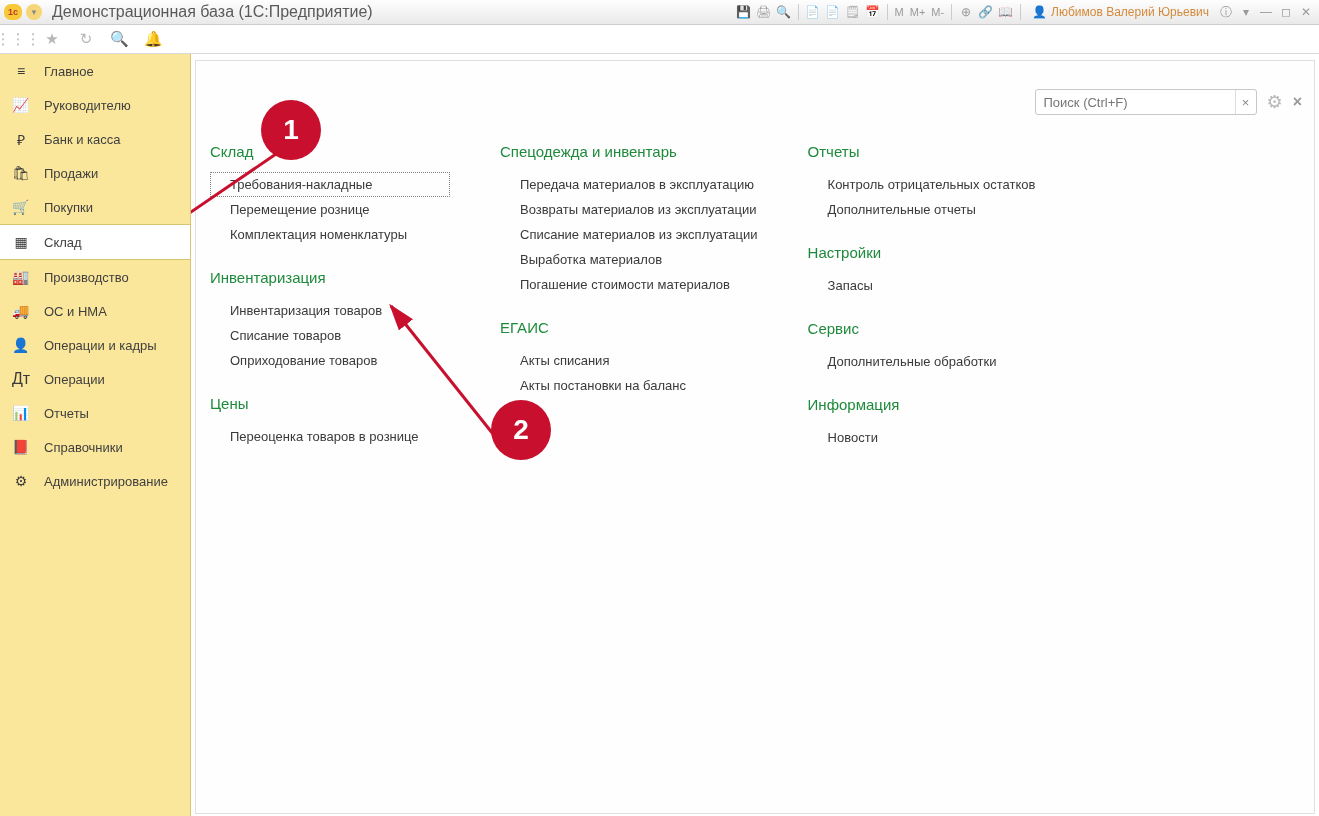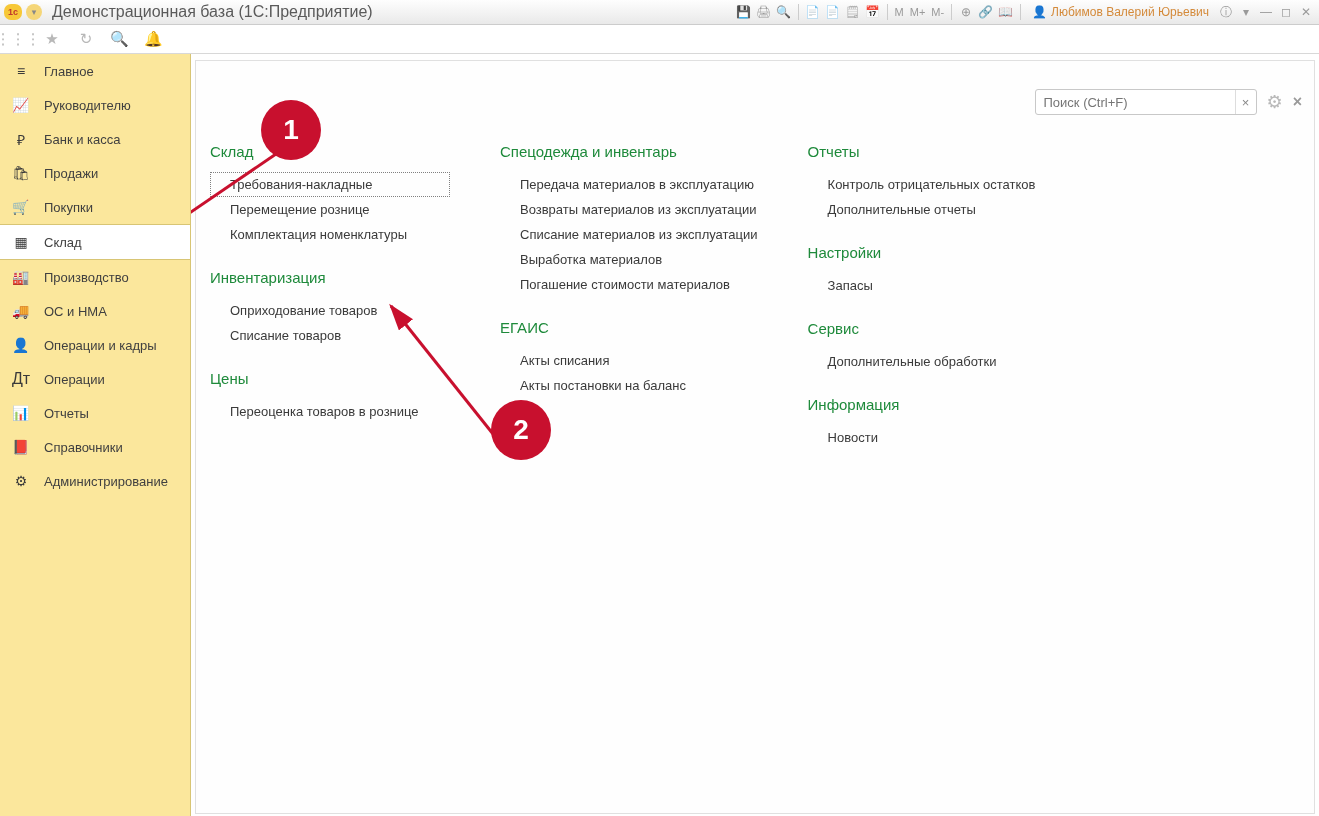--- a/index.html
+++ b/index.html
@@ -151,22 +151,23 @@
 
       <div class="cols">
 
         <div class="col">
           <div class="group-h">Склад</div>
           <div class="link sel">Требования-накладные</div>
           <div class="link">Перемещение рознице</div>
           <div class="link">Комплектация номенклатуры</div>
 
           <div class="group-h mt">Инвентаризация</div>
+          <div class="link">Инвентаризация товаров</div>
+          <div class="link">Списание товаров</div>
           <div class="link">Оприходование товаров</div>
-          <div class="link">Списание товаров</div>
 
           <div class="group-h mt">Цены</div>
           <div class="link">Переоценка товаров в рознице</div>
         </div>
 
         <div class="col">
           <div class="group-h">Спецодежда и инвентарь</div>
           <div class="link">Передача материалов в эксплуатацию</div>
           <div class="link">Возвраты материалов из эксплуатации</div>
           <div class="link">Списание материалов из эксплуатации</div>

